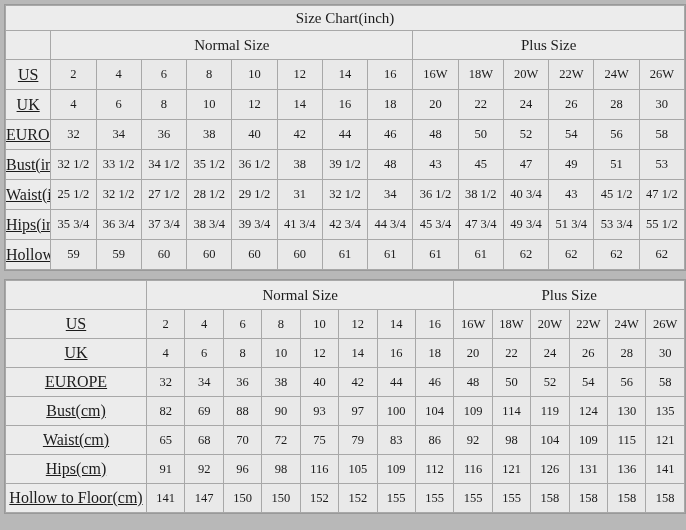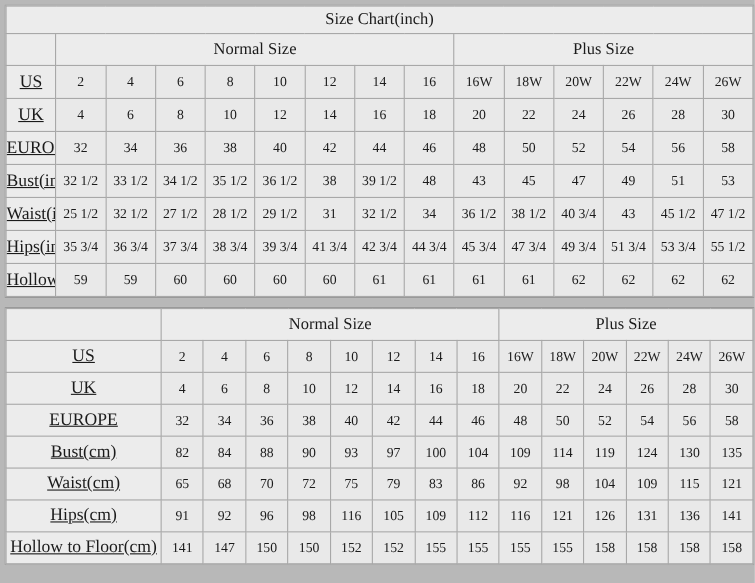--- a/index.html
+++ b/index.html
@@ -261,21 +261,21 @@
             <td class="datacell">48</td>
             <td class="datacell">50</td>
             <td class="datacell">52</td>
             <td class="datacell">54</td>
             <td class="datacell">56</td>
             <td class="datacell">58</td>
           </tr>
           <tr class="datarow">
             <td class="rowlabel">Bust(cm)</td>
             <td class="datacell">82</td>
-            <td class="datacell">84</td>
+            <td class="datacell">69</td>
             <td class="datacell">88</td>
             <td class="datacell">90</td>
             <td class="datacell">93</td>
             <td class="datacell">97</td>
             <td class="datacell">100</td>
             <td class="datacell">104</td>
             <td class="datacell">109</td>
             <td class="datacell">114</td>
             <td class="datacell">119</td>
             <td class="datacell">124</td>

